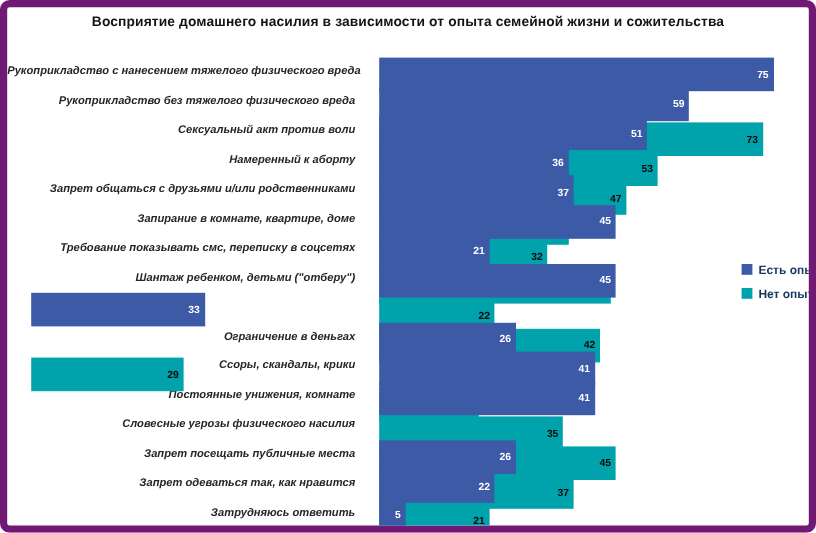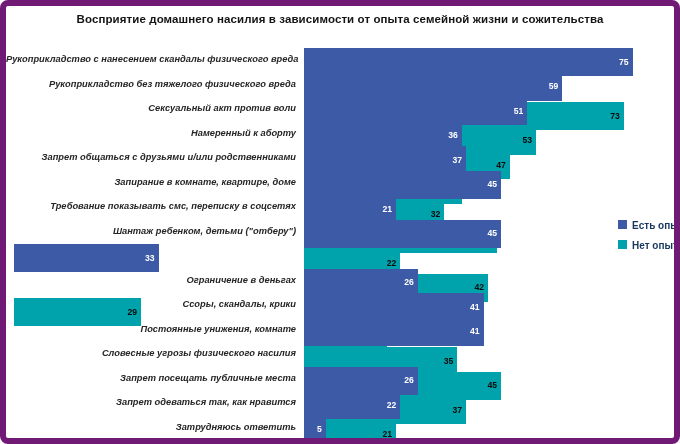--- a/index.html
+++ b/index.html
@@ -14,21 +14,21 @@
     letter-spacing:0.1px;
   }
   .rows { position:absolute; top:41px; left:0; right:0; }
   .row { display:flex; align-items:center; height:24.5px; }
   .cat-label {
     flex:none; width:290px; text-align:right; white-space:nowrap;
     font-style:italic; font-weight:bold; font-size:9.3px; color:#262626;
   }
   .bars { position:relative; flex:1; height:22px; margin-left:8px; }
   .bar {
-    position:absolute; left:0; height:28px; box-sizing:border-box;
+    position:absolute; left:12px; height:28px; box-sizing:border-box;
     display:flex; align-items:center; justify-content:flex-end;
   }
   .bar.s0 { top:0; }
   .bar.s1 { top:11px;margin-top:43px; }
   .val { font-size:8.6px; font-weight:bold; padding-right:4px; line-height:1; }
   .bar.s0 .val { color:#ffffff; }
   .bar.s1 .val { color:#0a0a0a; }
   .legend {
     position:absolute; left:612px; top:214px;
     display:flex; flex-direction:column; gap:9px;
@@ -38,21 +38,21 @@
   .legend-label { font-size:10px; font-weight:bold; color:#17375E; white-space:nowrap; }
 </style>
 </head>
 <body>
 
 <div class="frame">
   <div class="chart-title">Восприятие домашнего насилия в зависимости от опыта семейной жизни и сожительства</div>
 
   <div class="rows" id="rows">
       <div class="row">
-        <div class="cat-label">Рукоприкладство с нанесением скандалы физического вреда</div>
+        <div class="cat-label">Рукоприкладство с нанесением тяжелого физического вреда</div>
         <div class="bars">
           <div class="bar s0" style="width: 328.5px; background: rgb(60, 90, 166);">
             <span class="val">75</span>
           </div>
           <div class="bar s1" style="width: 319.7px; background: rgb(0, 163, 171);">
             <span class="val">73</span>
           </div>
         </div>
       </div>
       <div class="row">

